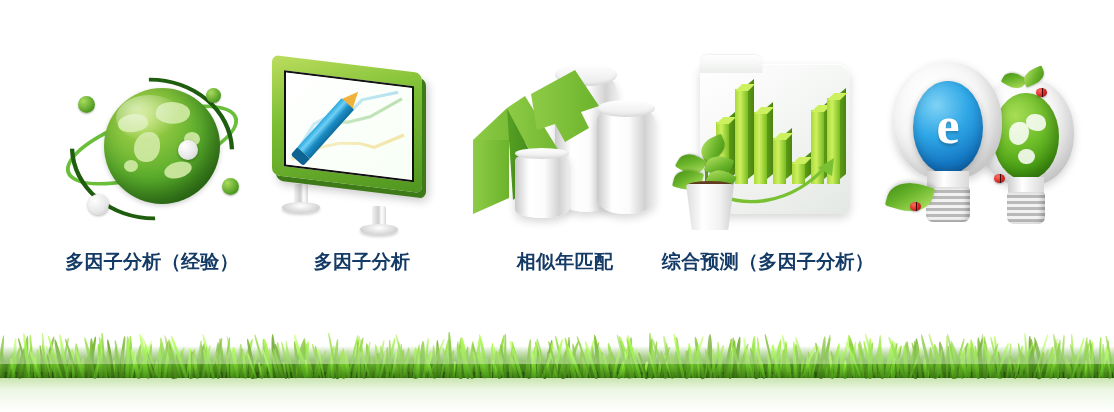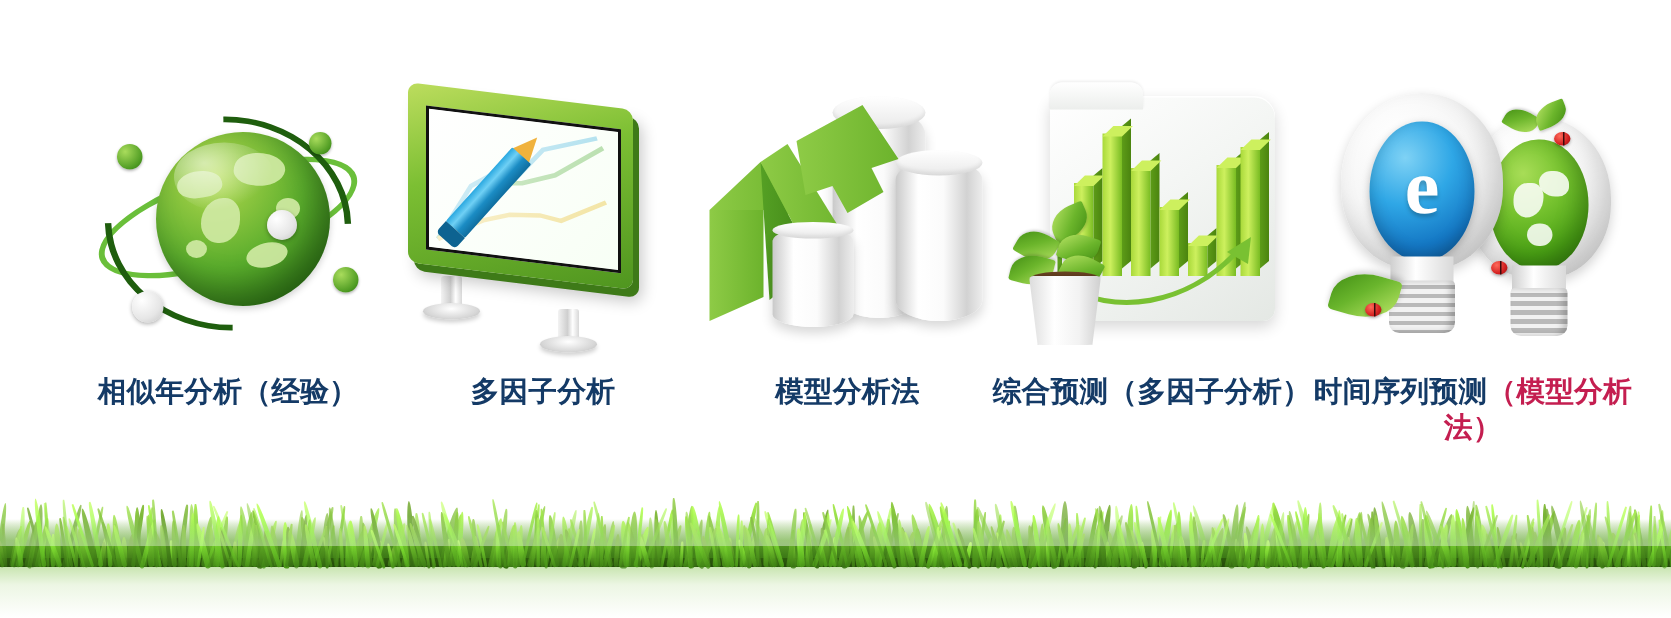--- a/index.html
+++ b/index.html
@@ -283,21 +283,21 @@
             <div class="sheen"></div>
           </div>
           <div class="orbit orbit-b"></div>
           <div class="node node-g n1"></div>
           <div class="node node-g n2"></div>
           <div class="node node-g n3"></div>
           <div class="node node-w n4"></div>
           <div class="node node-w n5"></div>
         </div>
       </div>
-      <div class="caption">相似年分析（经验）</div>
+      <div class="caption">多因子分析（经验）</div>
     </div>
 
     <div class="item" id="item-1">
       <div class="icon-box">
         <div class="mon-wrap">
           <div class="mon-leg leg1"></div>
           <div class="mon-foot foot1"></div>
           <div class="mon-leg leg2"></div>
           <div class="mon-foot foot2"></div>
           <div class="mon-body">
@@ -349,21 +349,21 @@
               <polygon points="36,40 54,28 96,96 72,108" fill="url(#agA)"></polygon>
               <polygon points="60,26 104,2 128,38 110,44 118,60 94,74 84,56 66,62" fill="url(#agA)"></polygon>
             </svg>
           </div>
           <div class="cyl cylC">
               <div class="body"></div>
               <div class="top"></div>
             </div>
         </div>
       </div>
-      <div class="caption">模型分析法</div>
+      <div class="caption">相似年匹配</div>
     </div>
 
     <div class="item" id="item-3">
       <div class="icon-box">
         <div class="fold-wrap">
           <div class="folder">
             <div class="tab"></div>
           </div>
           <div class="bars">
             <div class="bar" style="left:0px;height:62px;">
@@ -448,23 +448,20 @@
             <div class="e-logo">
               <span>e</span>
             </div>
             <div class="neck"></div>
             <div class="screw"></div>
           </div>
 
           <div class="lowleaf"></div>
           <div class="bug bugC" style="left:24px;top:146px;"></div>
         </div>
-      </div>
-      <div class="caption">
-        <span>时间序列预测</span><span class="red">（模型分析法）</span>
       </div>
     </div>
 
   </div>
 
   <div class="grass">
     <div class="grass-reflect"></div>
     <div class="grass-base"></div>
     <div class="grass-mid"></div>
     <div class="blades" id="blades">

